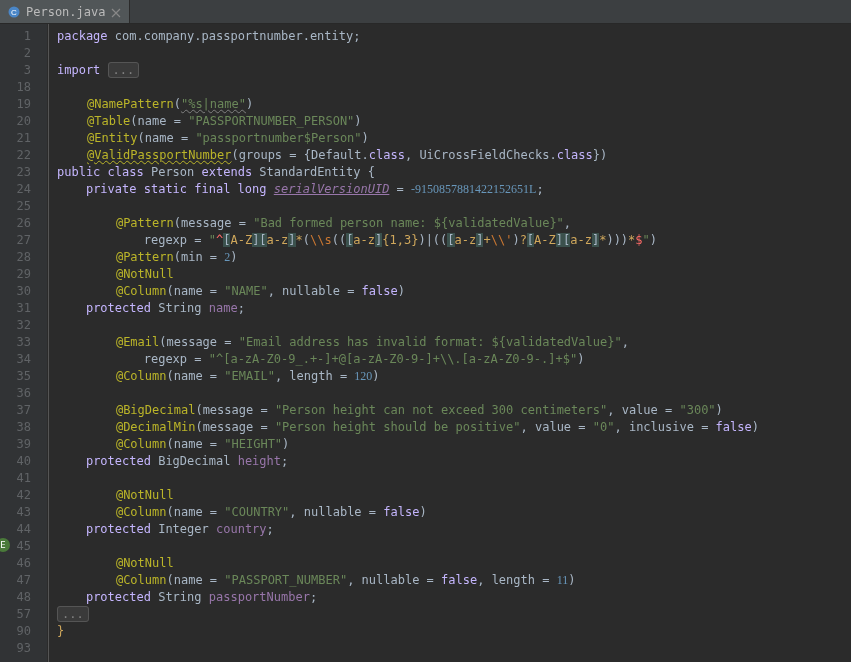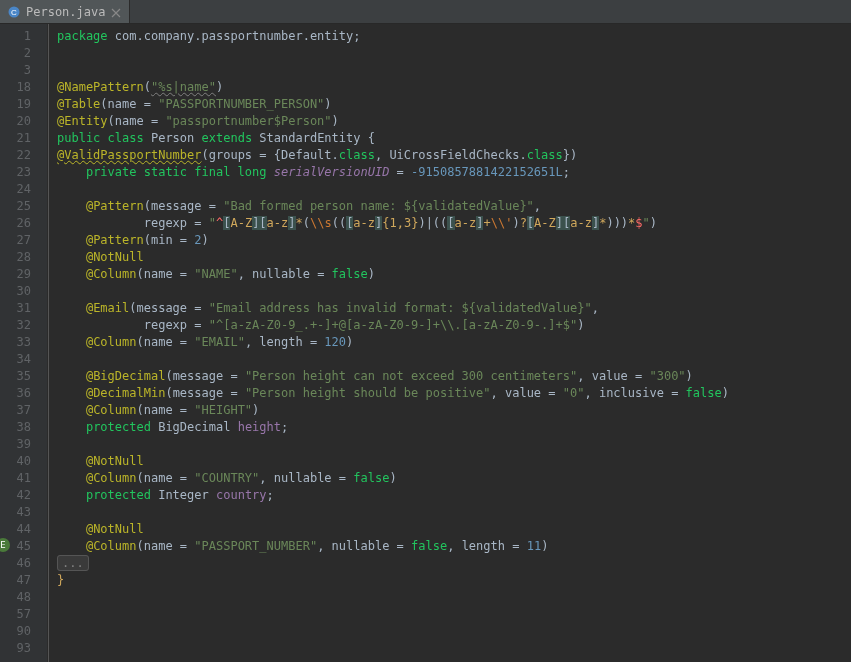--- a/index.html
+++ b/index.html
@@ -49,27 +49,27 @@
     position: relative;
   }
   .gutter .ln { height: 17px; line-height:17px; padding-right: 16px;}
   .code {
     flex:1;
     padding: 4px 0 0 8px;
     border-left: 1px solid #555;
     overflow: hidden;
   }
   .line { height:17px; line-height:17px; white-space:pre; }
-  .kw { color:#22c55e; }
-  .ann { color:#bbb529; }
+  .kw { color:#c4b5fd; }
+  .ann { color:#bbb529;margin-left:30px; }
   .str { color:#6a8759; }
-  .num { color:#6897bb; }
+  .num { color:#6897bb;font-family:Liberation Serif, serif; }
   .typ { color:#a9b7c6; }
   .fld { color:#9876aa; }
-  .ital{ font-style:italic; color:#9876aa; }
+  .ital{ font-style:italic; color:#9876aa;text-decoration:underline; }
   .wave { text-decoration: underline wavy #808080; text-decoration-thickness:1px;}
   .wavey { text-decoration: underline wavy #bbb529; text-decoration-thickness:1px;}
   .rx-br { background:#3b514d; }
   .rx-cl { color:#d0a85c; }
   .rx-red{ color:#ff6b68; }
   .rx-esc{ color:#cc7832; }
   .fold-box { background:#3a3a3a; border:1px solid #555; border-radius:3px; padding:0 4px; color:#808080;}
   .badge-e {
     position:absolute; left:-4px; width:14px;height:14px;border-radius:50%;
     background:#4a7a3a; color:#fff; font-size:9px; display:flex;align-items:center;justify-content:center;
@@ -133,45 +133,48 @@
     <div class="ln">47</div>
     <div class="ln">48</div>
     <div class="ln">57</div>
     <div class="ln">90</div>
     <div class="ln">93</div>
   </div>
 
   <div class="code">
 <div class="line"><span class="kw">package</span> <span class="typ">com.company.passportnumber.entity</span>;</div>
 <div class="line"></div>
+<div class="line"><span class="kw">import</span> <span class="fold-box">...</span></div>
 <div class="line"></div>
 <div class="line"><span class="ann">@NamePattern</span>(<span class="str wave">"%s|name"</span>)</div>
 <div class="line"><span class="ann">@Table</span>(<span>name = </span><span class="str">"PASSPORTNUMBER_PERSON"</span>)</div>
 <div class="line"><span class="ann">@Entity</span>(<span>name = </span><span class="str">"passportnumber$Person"</span>)</div>
+<div class="line"><span class="ann wavey">@ValidPassportNumber</span>(<span>groups = {</span><span>Default</span>.<span class="kw">class</span>, <span>UiCrossFieldChecks</span>.<span class="kw">class</span>})</div>
 <div class="line"><span class="kw">public class</span> <span>Person</span> <span class="kw">extends</span> <span>StandardEntity</span> {</div>
-<div class="line"><span class="ann wavey">@ValidPassportNumber</span>(<span>groups = {</span><span>Default</span>.<span class="kw">class</span>, <span>UiCrossFieldChecks</span>.<span class="kw">class</span>})</div>
 <div class="line">    <span class="kw">private static final long</span> <span class="ital">serialVersionUID</span> = <span class="num">-9150857881422152651L</span>;</div>
 <div class="line"></div>
 <div class="line">    <span class="ann">@Pattern</span>(<span>message = </span><span class="str">"Bad formed person name: ${validatedValue}"</span>,</div>
 <div class="line">            <span>regexp = </span><span class="str">"</span><span class="rx-red">^</span><span class="rx-br">[</span><span class="rx-cl">A-Z</span><span class="rx-br">]</span><span class="rx-br">[</span><span class="rx-cl">a-z</span><span class="rx-br">]</span><span class="rx-cl">*</span>(<span class="rx-esc">\\s</span>((<span class="rx-br">[</span><span class="rx-cl">a-z</span><span class="rx-br">]</span><span class="rx-cl">{1,3}</span>)|((<span class="rx-br">[</span><span class="rx-cl">a-z</span><span class="rx-br">]</span><span class="rx-cl">+</span><span class="rx-esc">\\'</span>)<span class="rx-cl">?</span><span class="rx-br">[</span><span class="rx-cl">A-Z</span><span class="rx-br">]</span><span class="rx-br">[</span><span class="rx-cl">a-z</span><span class="rx-br">]</span><span class="rx-cl">*</span>)))<span class="rx-cl">*</span><span class="rx-red">$</span><span class="str">"</span>)</div>
 <div class="line">    <span class="ann">@Pattern</span>(<span>min = </span><span class="num">2</span>)</div>
 <div class="line">    <span class="ann">@NotNull</span></div>
 <div class="line">    <span class="ann">@Column</span>(<span>name = </span><span class="str">"NAME"</span>, <span>nullable = </span><span class="kw">false</span>)</div>
+<div class="line">    <span class="kw">protected</span> <span>String</span> <span class="fld">name</span>;</div>
 <div class="line"></div>
 <div class="line">    <span class="ann">@Email</span>(<span>message = </span><span class="str">"Email address has invalid format: ${validatedValue}"</span>,</div>
 <div class="line">            <span>regexp = </span><span class="str">"^[a-zA-Z0-9_.+-]+@[a-zA-Z0-9-]+\\.[a-zA-Z0-9-.]+$"</span>)</div>
 <div class="line">    <span class="ann">@Column</span>(<span>name = </span><span class="str">"EMAIL"</span>, <span>length = </span><span class="num">120</span>)</div>
 <div class="line"></div>
 <div class="line">    <span class="ann">@BigDecimal</span>(<span>message = </span><span class="str">"Person height can not exceed 300 centimeters"</span>, <span>value = </span><span class="str">"300"</span>)</div>
 <div class="line">    <span class="ann">@DecimalMin</span>(<span>message = </span><span class="str">"Person height should be positive"</span>, <span>value = </span><span class="str">"0"</span>, <span>inclusive = </span><span class="kw">false</span>)</div>
 <div class="line">    <span class="ann">@Column</span>(<span>name = </span><span class="str">"HEIGHT"</span>)</div>
 <div class="line">    <span class="kw">protected</span> <span>BigDecimal</span> <span class="fld">height</span>;</div>
 <div class="line"></div>
 <div class="line">    <span class="ann">@NotNull</span></div>
 <div class="line">    <span class="ann">@Column</span>(<span>name = </span><span class="str">"COUNTRY"</span>, <span>nullable = </span><span class="kw">false</span>)</div>
 <div class="line">    <span class="kw">protected</span> <span>Integer</span> <span class="fld">country</span>;</div>
 <div class="line"></div>
 <div class="line">    <span class="ann">@NotNull</span></div>
 <div class="line">    <span class="ann">@Column</span>(<span>name = </span><span class="str">"PASSPORT_NUMBER"</span>, <span>nullable = </span><span class="kw">false</span>, <span>length = </span><span class="num">11</span>)</div>
+<div class="line">    <span class="kw">protected</span> <span>String</span> <span class="fld">passportNumber</span>;</div>
 <div class="line"><span class="fold-box">...</span></div>
 <div class="line"><span class="rx-cl">}</span></div>
   </div>
 </div>
 
 </body></html>

